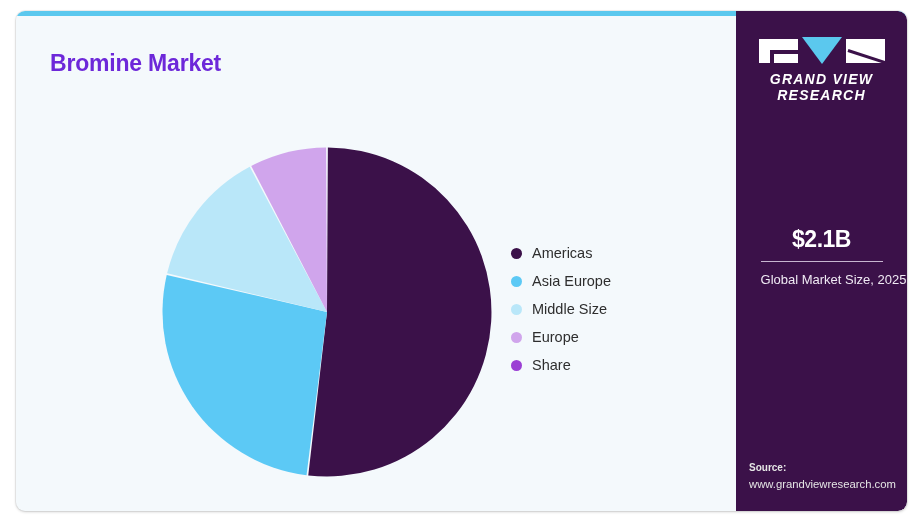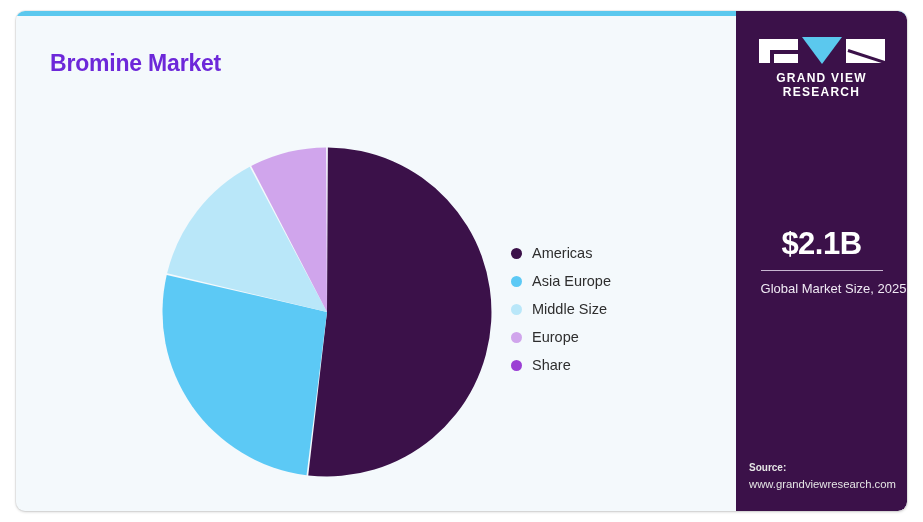--- a/index.html
+++ b/index.html
@@ -168,35 +168,36 @@
     left: 2px;
     top: 10px;
     width: 44px;
     height: 3px;
     background: #3b1149;
     transform: rotate(18deg);
     transform-origin: left center;
   }
   .logo-text {
     margin-top: 7px;
-    font-size: 12px;
+    font-size: 14px;
     font-weight: bold;
     letter-spacing: 1.25px;
     color: #ffffff;
+    font-style: italic;
   }
 
   .stat-block {
     position: absolute;
     left: 0;
     top: 216px;
     width: 171px;
     text-align: center;
   }
   .stat-value {
-    font-size: 31px;
+    font-size: 23px;
     font-weight: bold;
     color: #ffffff;
     letter-spacing: -0.5px;
     line-height: 1.1;
   }
   .stat-divider {
     width: 122px;
     height: 1px;
     background: #c7b6d0;
     margin: 9px auto 9px auto;

